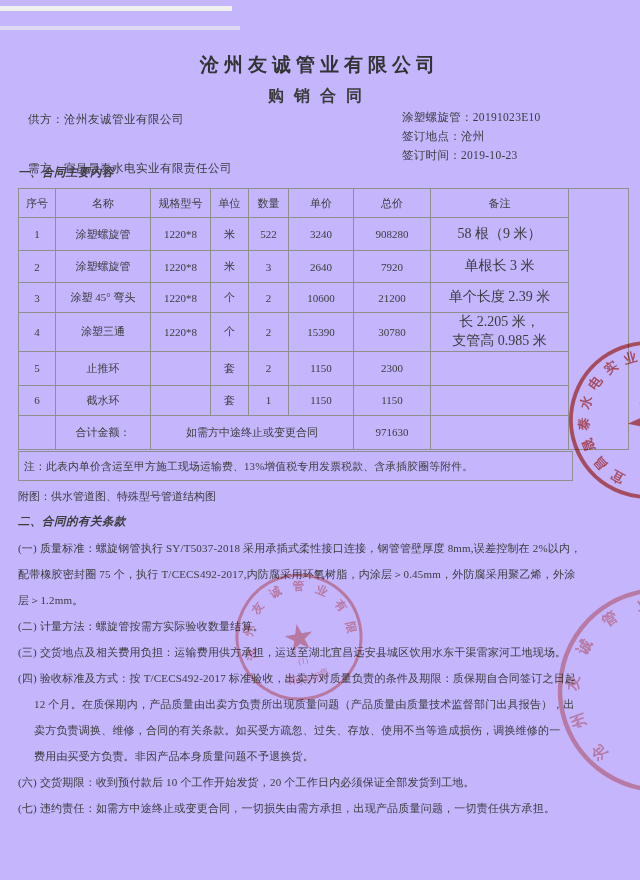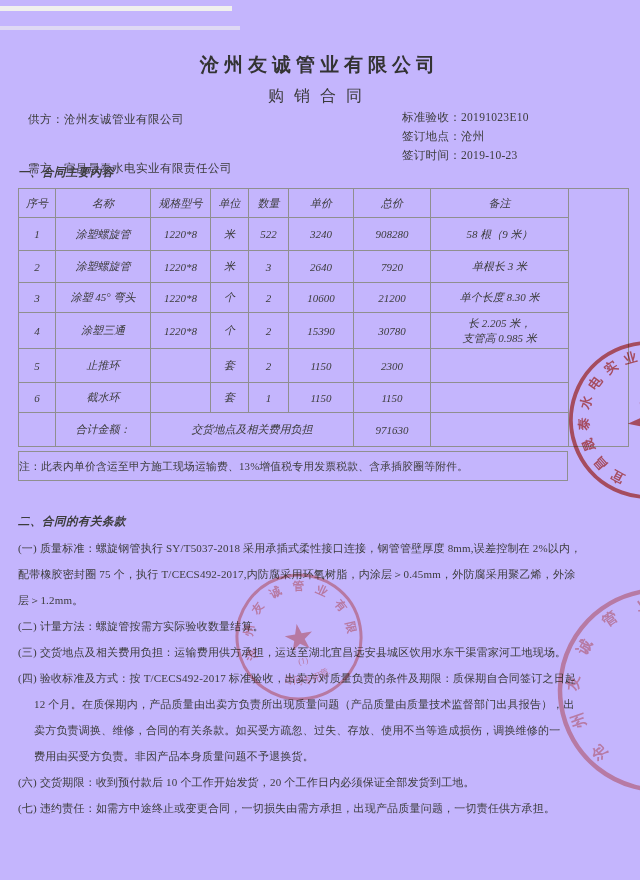--- a/index.html
+++ b/index.html
@@ -2,59 +2,59 @@
 <html><head>
 <meta charset="utf-8">
 <style>
   html,body{margin:0;padding:0;background:#e8e8e8;}
   .page{position:relative;width:640px;height:880px;background:#c4b5fd;overflow:hidden;
         font-family:"Liberation Serif","DejaVu Serif",serif;color:#3c3c3c;}
   .abs{position:absolute;}
   .scan-smudge{background:#f0f0ee;}
   .company-title{left:0;right:0;top:52px;text-align:center;font-size:19px;font-weight:600;
                  letter-spacing:5px;color:#333;}
-  .doc-title{left:0;right:0;top:86px;text-align:center;font-size:16px;font-weight:400;
+  .doc-title{left:0;right:0;top:86px;text-align:center;font-size:16px;font-weight:700;
              letter-spacing:10px;color:#3a3a3a;}
   .party{left:28px;font-size:11.5px;letter-spacing:0.5px;}
   .meta{left:402px;font-size:11.5px;letter-spacing:0.3px;}
   .sec-title{left:18px;font-size:11.5px;font-weight:600;letter-spacing:0.5px;font-style:italic;}
   table.main{border-collapse:collapse;table-layout:fixed;}
   table.main td,table.main th{border:1px solid #8f8f8f;font-weight:normal;text-align:center;
       vertical-align:middle;font-size:11px;padding:0;overflow:hidden;color:#3c3c3c;}
-  table.main .remark{font-size:11px;white-space:pre-line;line-height:1.35;}
+  table.main .remark{font-size:14px;white-space:pre-line;line-height:1.35;}
   .note-box{left:18px;top:451px;width:548px;height:28px;border:1px solid #8f8f8f;
-            font-size:10.8px;line-height:28px;letter-spacing:0.2px;}
+            font-size:10.8px;line-height:28px;padding-left:5px;letter-spacing:0.2px;}
   .attach{left:18px;top:489px;font-size:11px;}
   .clauses{left:18px;top:535px;width:606px;font-size:11px;line-height:26px;letter-spacing:0.2px;}
   .clause-line{white-space:nowrap;}
   .clause-line.ind{margin-left:16px;}
   .stamp{mix-blend-mode:multiply;pointer-events:none;}
   .stamp text{font-family:"Liberation Serif","DejaVu Serif",serif;}
 </style>
 </head>
 <body>
 
 <div class="page">
 
   <div class="abs scan-smudge" style="left:0;top:6px;width:232px;height:5px;"></div>
   <div class="abs scan-smudge" style="left:0;top:26px;width:240px;height:4px;opacity:.6;"></div>
 
   <div class="abs company-title">沧州友诚管业有限公司</div>
   <div class="abs doc-title">购销合同</div>
 
   <div class="abs party" style="top:112px;">供方：沧州友诚管业有限公司</div>
   <div class="abs party" style="top:161px;">需方：宜昌晟泰水电实业有限责任公司</div>
-  <div class="abs meta" style="top:110px;">标准验收：20191023E10</div>
+  <div class="abs meta" style="top:110px;">涂塑螺旋管：20191023E10</div>
   <div class="abs meta" style="top:129px;font-family:Liberation Serif, serif;">签订地点：沧州</div>
   <div class="abs meta" style="top:148px;">签订时间：2019-10-23</div>
 
   <div class="abs sec-title" style="top:165px;">一、合同主要内容</div>
 
   <div class="abs" style="left:18px;top:188px;">
-    <table class="main" style="width:610px;font-style:italic;">
+    <table class="main" style="width:610px;">
       <colgroup>
         <col style="width:37px">
           <col style="width:95px">
           <col style="width:60px">
         <col style="width:38px">
           <col style="width:40px">
           <col style="width:65px">
         <col style="width:77px">
           <col style="width:138px">
           <col style="width:60px">
@@ -92,21 +92,21 @@
         <td class="remark">单根长 3 米</td>
       </tr>
       <tr style="height:30px">
         <td>3</td>
         <td>涂塑 45° 弯头</td>
         <td>1220*8</td>
         <td>个</td>
         <td>2</td>
         <td>10600</td>
         <td>21200</td>
-        <td class="remark">单个长度 8.30 米</td>
+        <td class="remark">单个长度 2.39 米</td>
       </tr>
       <tr style="height:36px">
         <td>4</td>
         <td>涂塑三通</td>
         <td>1220*8</td>
         <td>个</td>
         <td>2</td>
         <td>15390</td>
         <td>30780</td>
         <td class="remark">长 2.205 米，
@@ -128,30 +128,31 @@
         <td></td>
         <td>套</td>
         <td>1</td>
         <td>1150</td>
         <td>1150</td>
         <td class="remark"></td>
       </tr>
       <tr style="height:34px">
         <td></td>
         <td>合计金额：</td>
-        <td colspan="4">交货地点及相关费用负担</td>
+        <td colspan="4">如需方中途终止或变更合同</td>
         <td>971630</td>
         <td></td>
       </tr>
     </tbody>
       </table>
   </div>
 
   <div class="abs note-box">注：此表内单价含运至甲方施工现场运输费、13%增值税专用发票税款、含承插胶圈等附件。</div>
 
+  <div class="abs attach">附图：供水管道图、特殊型号管道结构图</div>
   <div class="abs sec-title" style="top:514px;">二、合同的有关条款</div>
 
   <div class="abs clauses">
     <div class="clause-line">(一) 质量标准：螺旋钢管执行 SY/T5037-2018 采用承插式柔性接口连接，钢管管壁厚度 8mm,误差控制在 2%以内，</div>
     <div class="clause-line">配带橡胶密封圈 75 个，执行 T/CECS492-2017,内防腐采用环氧树脂，内涂层＞0.45mm，外防腐采用聚乙烯，外涂</div>
     <div class="clause-line">层＞1.2mm。</div>
     <div class="clause-line">(二) 计量方法：螺旋管按需方实际验收数量结算。</div>
     <div class="clause-line">(三) 交货地点及相关费用负担：运输费用供方承担，运送至湖北宜昌远安县城区饮用水东干渠雷家河工地现场。</div>
     <div class="clause-line">(四) 验收标准及方式：按 T/CECS492-2017 标准验收，出卖方对质量负责的条件及期限：质保期自合同签订之日起</div>
     <div class="clause-line ind">12 个月。在质保期内，产品质量由出卖方负责所出现质量问题（产品质量由质量技术监督部门出具报告），出</div>

